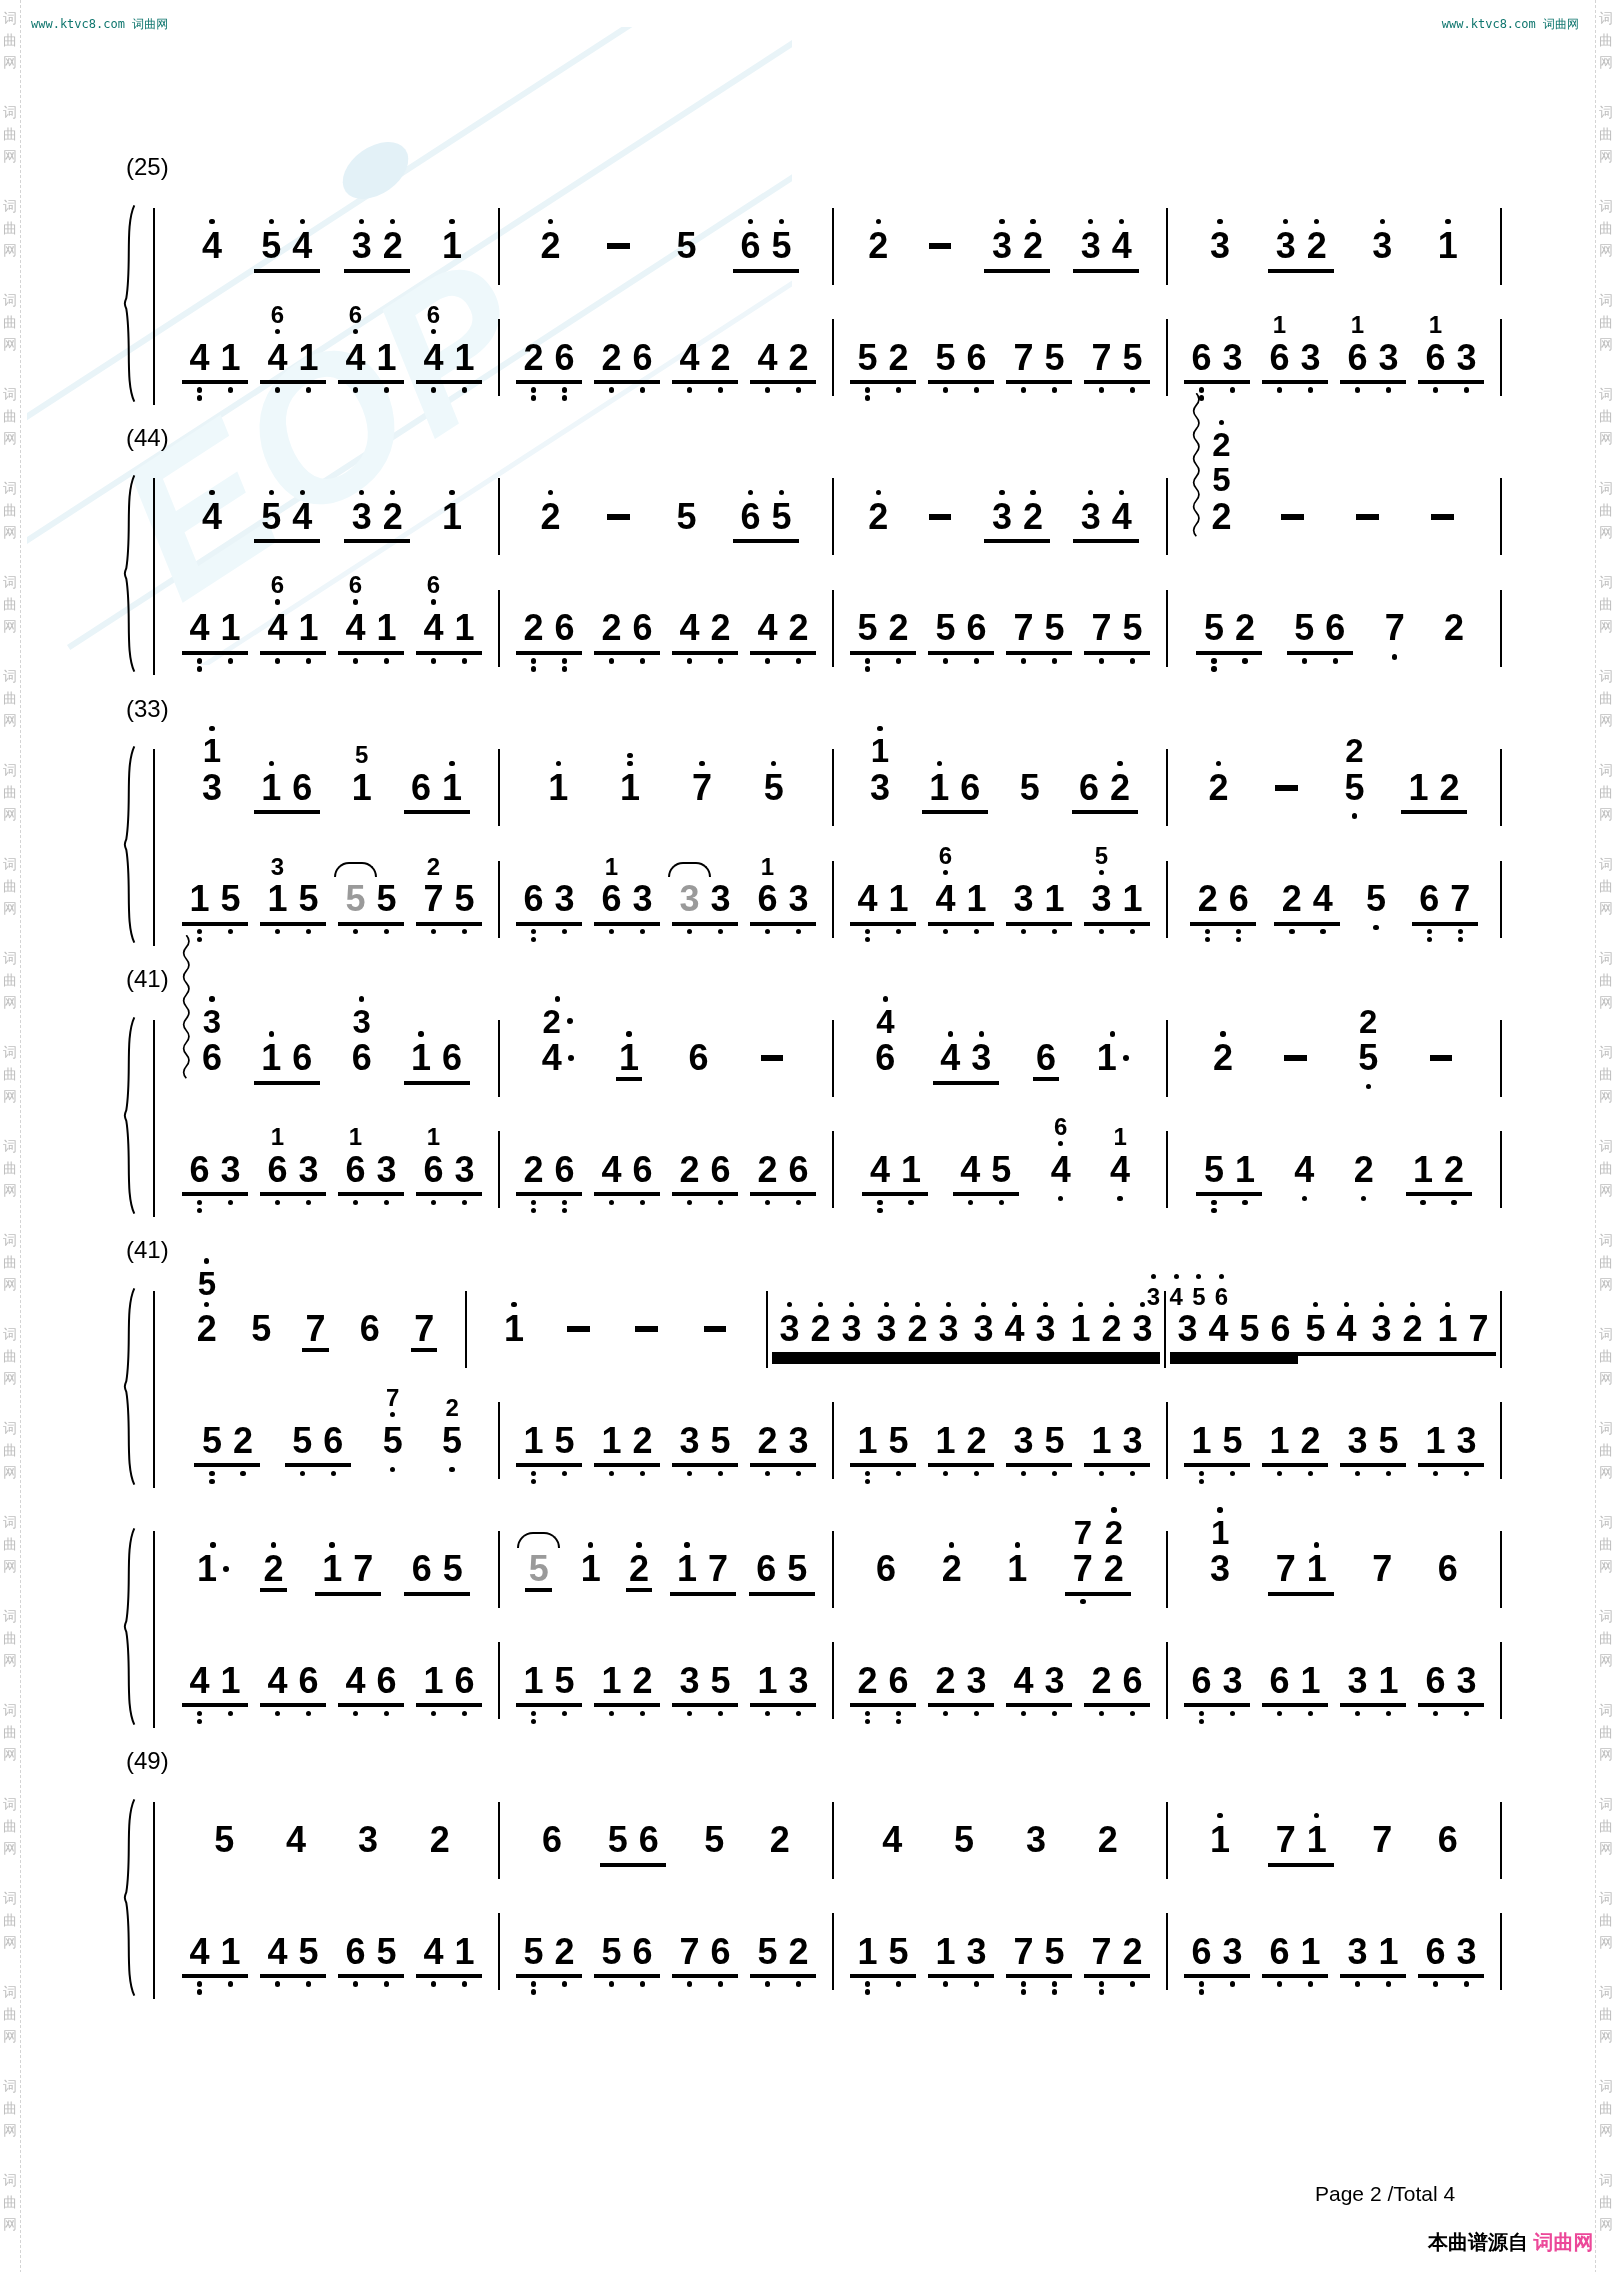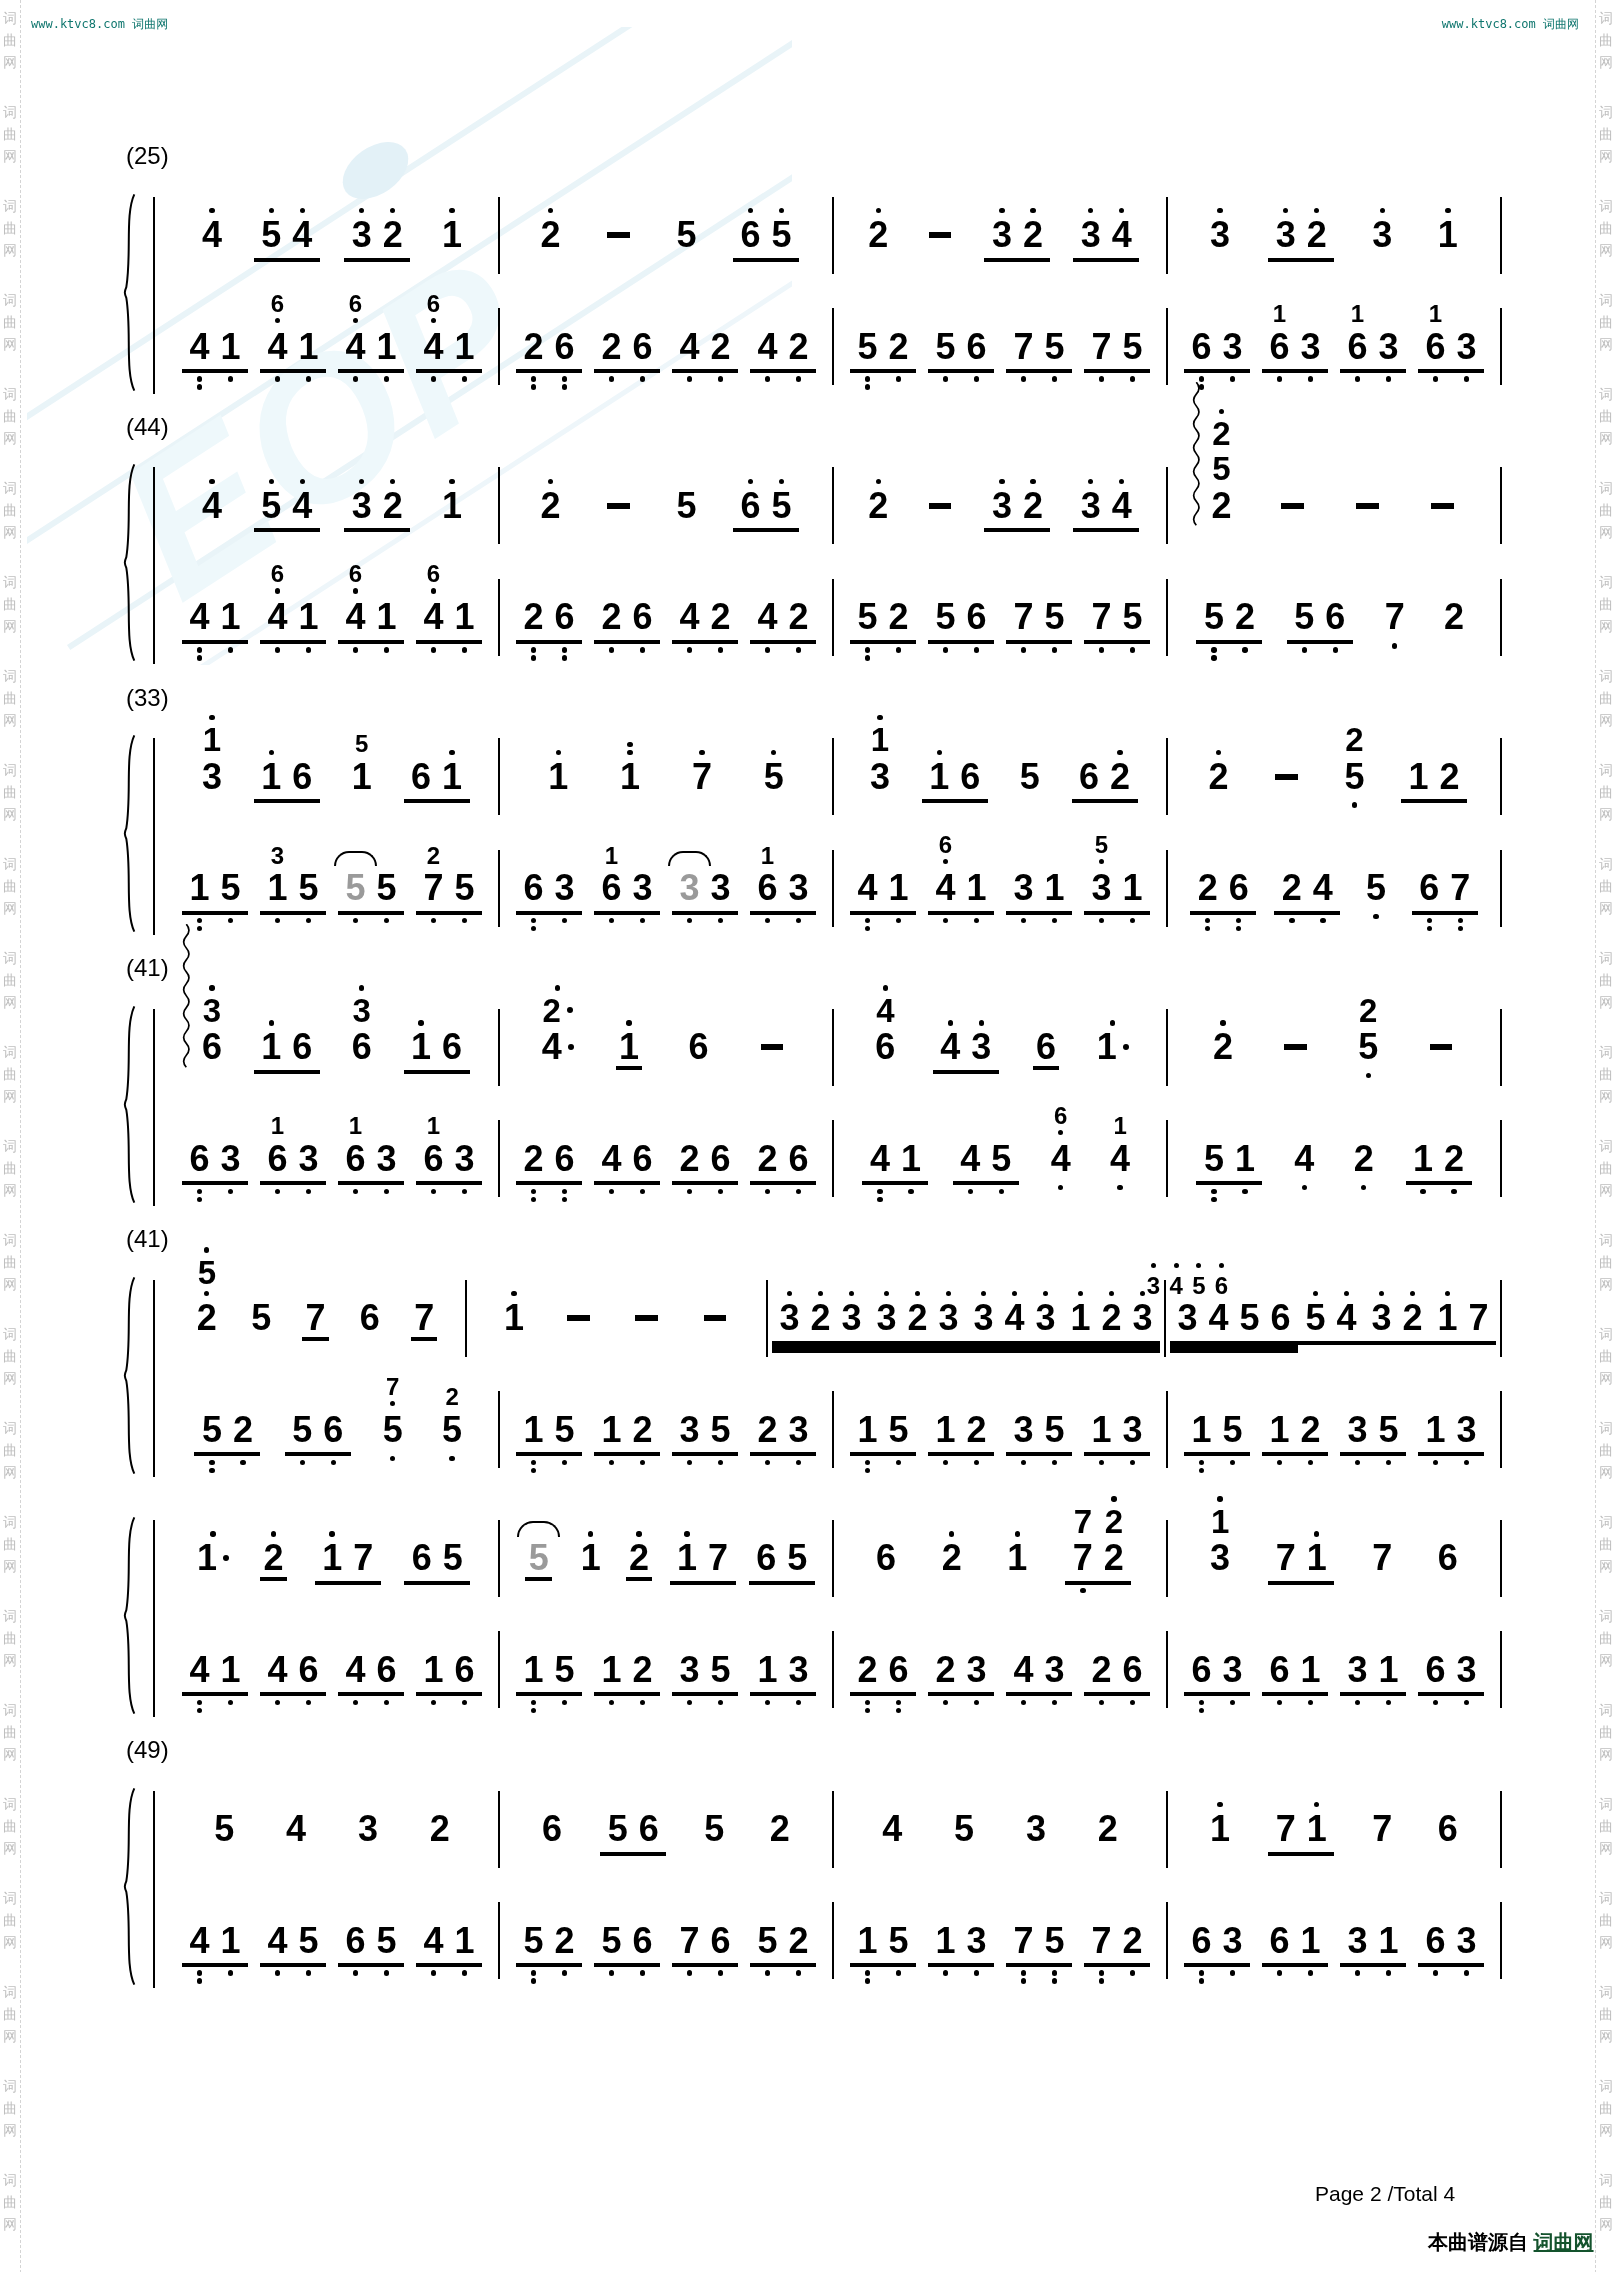--- a/index.html
+++ b/index.html
@@ -18,21 +18,21 @@
   .edge.right{right:0;width:20px;border-left:0.7px dashed #d4d4d4;}
   .edge .ch{margin:4px 0;}
   .edge .grpgap{height:28px;flex:none;}
   
   .wm{position:absolute;top:16px;font-family:"DejaVu Sans Mono",monospace;font-size:12px;color:#0f766e;z-index:4;}
   .wm.tl{left:31px;}
   .wm.tr{right:37px;}
   
   #score{position:relative;z-index:2;padding-top:142px;}
   .system{margin-left:126px;width:1380px;margin-bottom:23px;}
-  .mlabel{height:26.6px;font-size:24px;margin-bottom:4px;}
+  .mlabel{height:26.6px;font-size:24px;margin-bottom:4px;margin-top:11px;}
   .sysbody{position:relative;}
   .brace{position:absolute;left:-5.3px;top:20px;width:17.3px;height:199px;}
   .startline{position:absolute;left:26.6px;top:24px;width:2px;height:197px;background:#000;}
   .staff{display:flex;align-items:flex-start;padding-left:40px;padding-right:4px;}
   .staff.lorow{margin-top:10.6px;}
   .meas{flex:1;display:flex;justify-content:space-evenly;align-items:flex-start;padding:0 4px;}
   .bar{width:2px;height:77px;background:#000;margin-top:24px;flex:none;}
   
   .ncol{display:flex;flex-direction:column;align-items:center;min-width:35px;position:relative;}
   .dashcol{min-width:43px;}
@@ -5412,15 +5412,15 @@
           </div>
           <div class="bar"></div>
         </div>
       </div>
     </div>
   </div>
 
 <div class="footer-page">Page 2 /Total 4</div>
 <div class="footer-src">
   <span>本曲谱源自</span>
-  <span class="site" style="color: #14532d; text-decoration: underline;">词曲网</span>
+  <span class="site" style="color: #ec4899;">词曲网</span>
 </div>
 
 
 </body></html>

